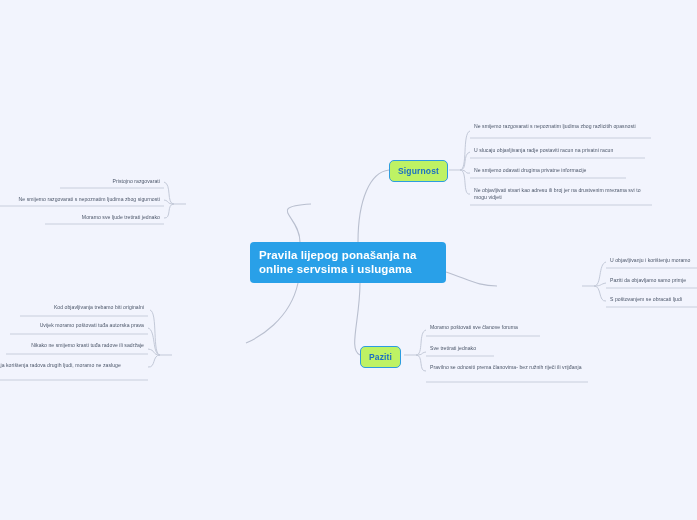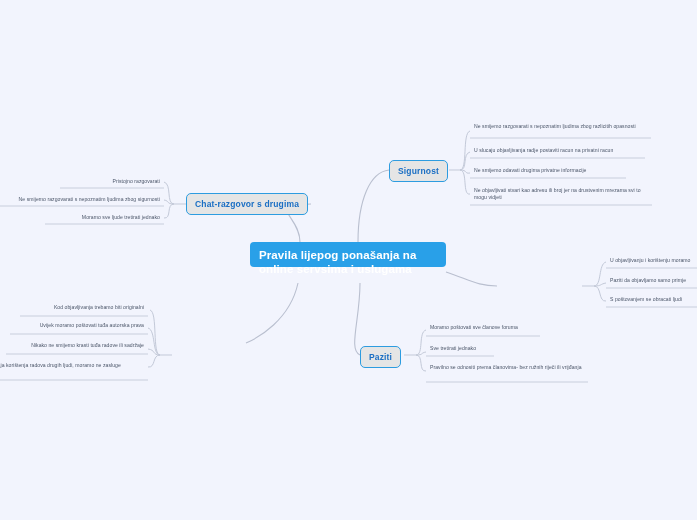--- a/index.html
+++ b/index.html
@@ -17,36 +17,36 @@
   #links {
     position: absolute; left: 0; top: 0;
     width: 697px; height: 520px;
     pointer-events: none;
   }
 
   
   .central {
     position: absolute;
     left: 250px; top: 242px;
-    width: 196px; height: 25px;
+    width: 196px; height: 41px;
     background: #29a0e8;
     border-radius: 4px;
     color: #ffffff;
     font-size: 11.5px;
     font-weight: bold;
     line-height: 14px;
     padding: 6px 19px 0 9px;
     letter-spacing: .1px;
     z-index: 6;
   }
 
   
   .branch {
     position: absolute;
-    background: #e5e5e5;
+    background: #bef264;
     border: 1.6px solid #2d9ce0;
     border-radius: 5px;
     color: #1b6fc4;
     font-size: 8.5px;
     font-weight: bold;
     white-space: nowrap;
     padding: 5px 8px 5px 8px;
     letter-spacing: .15px;
     z-index: 5;
   }
@@ -135,23 +135,20 @@
       <path d="M10,334 L148,334"></path>
       <path d="M6,354 L148,354"></path>
       <path d="M0,380 L148,380"></path>
     </g>
   </svg>
 
   <div class="central">
     <span>Pravila lijepog ponašanja na online servsima i uslugama</span>
   </div>
 
-  <div class="branch" style="left:186px; top:193px;">
-    <span>Chat-razgovor s drugima</span>
-  </div>
   <div class="leaf left" style="left:40px; top:178px; width:124px;">Pristojno razgovarati</div>
   <div class="leaf left" style="left:-8px; top:196px; width:172px;">Ne smijemo razgovarati s nepoznatim ljudima zbog sigurnosti</div>
   <div class="leaf left" style="left:30px; top:214px; width:134px;">Moramo sve ljude tretirati jednako</div>
 
   <div class="branch" style="left:389px; top:160px;">
     <span>Sigurnost</span>
   </div>
   <div class="leaf right" style="left:470px; top:123px; width:182px;">Ne smijemo razgovarati s nepoznatim ljudima zbog razlicitih opasnosti</div>
   <div class="leaf right" style="left:470px; top:147px; width:178px;">U slucaju objavljivanja radje postaviti racun na privatni racun</div>
   <div class="leaf right" style="left:470px; top:167px; width:160px;">Ne smijemo odavati drugima privatne informacije</div>

